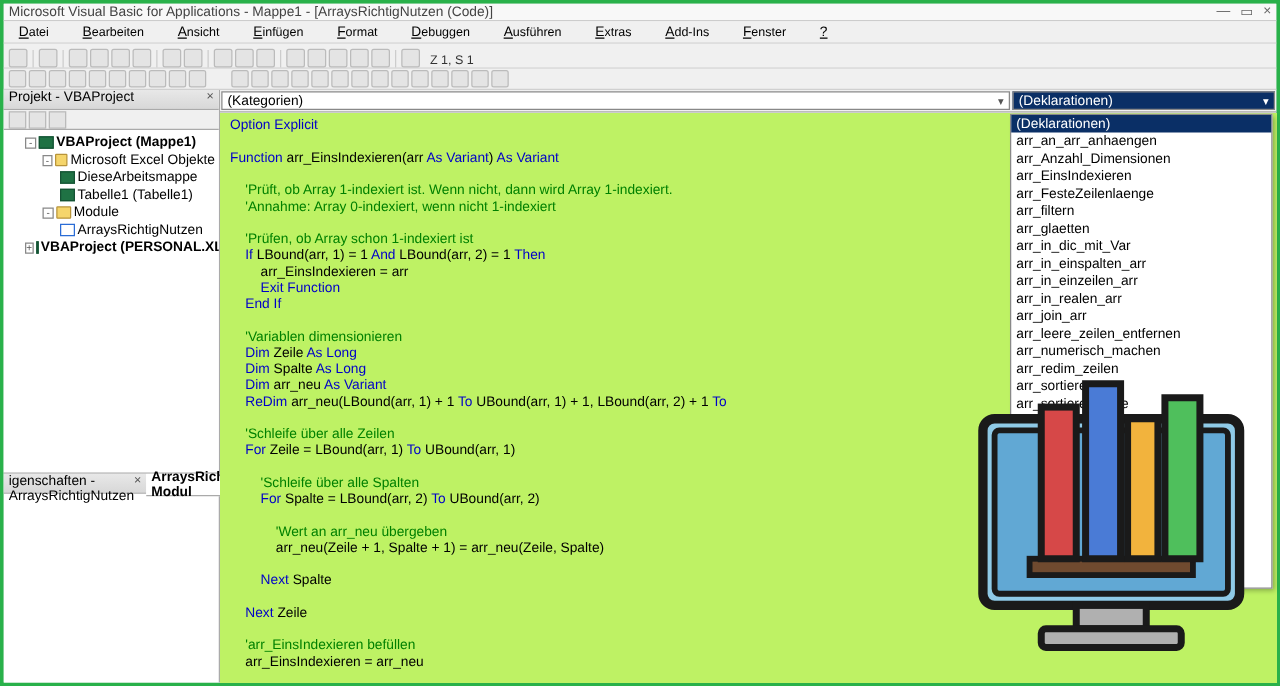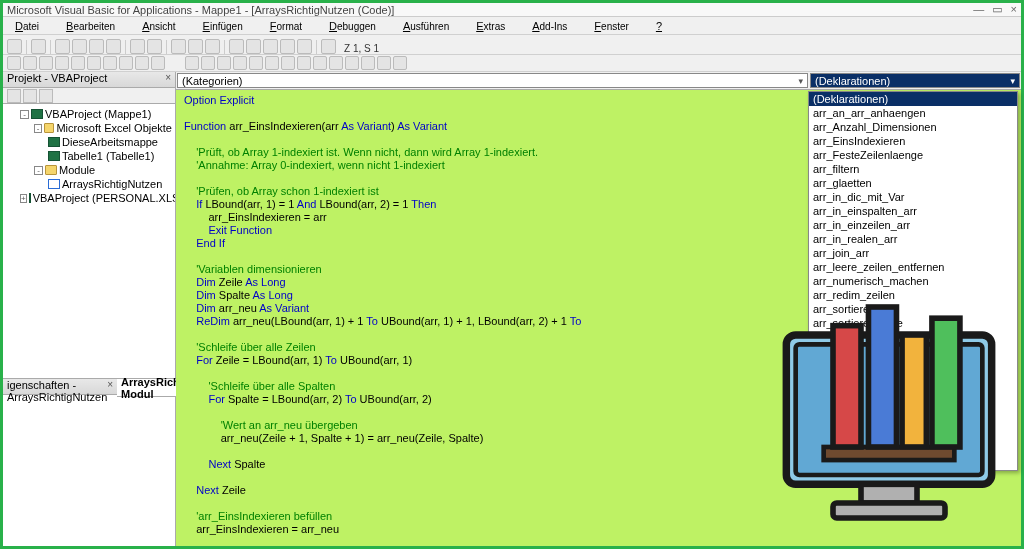--- a/index.html
+++ b/index.html
@@ -22,21 +22,21 @@
 .panel-title .x{margin-left:auto;font-size:10px;color:#555}
 .tree{flex:1;background:#fff;padding:3px;font-size:10px;overflow:hidden;min-height:0}
 .tree .node{display:flex;align-items:center;gap:2px;height:14px;padding-left:2px;white-space:nowrap}
 .tree .node.d1{padding-left:14px}
 .tree .node.d2{padding-left:28px}
 .tree .node.d3{padding-left:42px}
 .tree .tog{width:9px;height:9px;border:1px solid #888;font-size:8px;line-height:7px;text-align:center;color:#555}
 .tree .fold{width:12px;height:10px;background:#f5d56b;border:1px solid #b8943a;border-radius:1px}
 .tree .mod{width:12px;height:10px;background:#fff;border:1px solid #2a6cd6}
 .tree .xls{width:12px;height:10px;background:#1f7244;border:1px solid #155234}
-.tree b{font-weight:normal}
+.tree b{font-weight:bold}
 .props{height:168px;display:flex;flex-direction:row;border-top:1px solid #aaa}
 .props-tabs{height:18px;display:flex;border-bottom:2px solid #0c4a6e;background:#f0f0f0}
 .props-tabs div{padding:2px 6px;font-size:10px;border-right:1px solid #aaa}
 .props-tabs div.active{background:#fff}
 .props-grid{flex:1;background:#fff;font-size:10px}
 .props-sel{height:18px;border-bottom:1px solid #aaa;display:flex;align-items:center;padding:0 4px;font-size:10px;background:#fff}
 .props-row{display:flex;height:15px;border-bottom:1px solid #eee}
 .props-row div{padding:1px 4px}
 .props-row div:first-child{width:60px;border-right:1px solid #eee}
 .main{flex:1;display:flex;flex-direction:column;min-width:0;position:relative}

